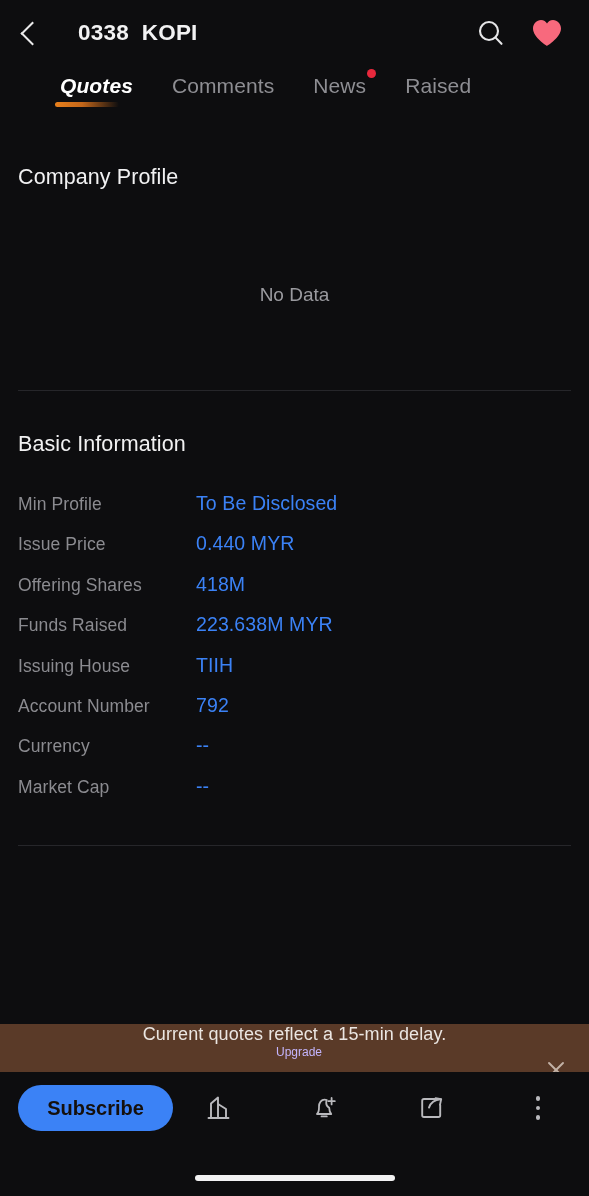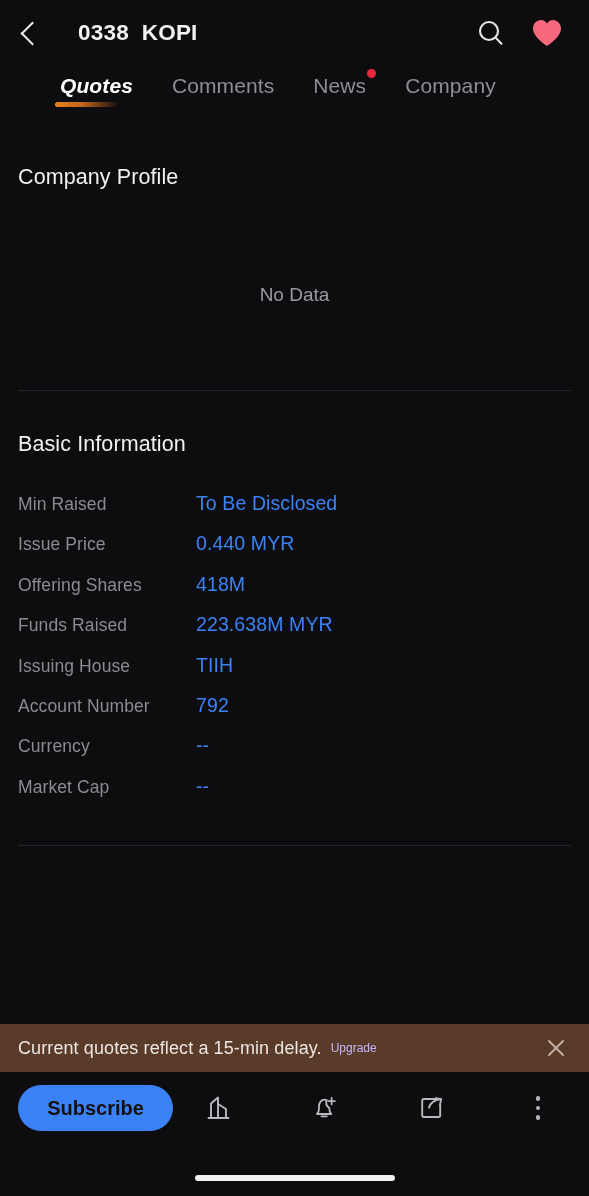--- a/index.html
+++ b/index.html
@@ -101,20 +101,21 @@
   }
   .info-value {
     font-size:19.5px; color:#3b82f6; letter-spacing:.1px;
   }
 
   
   .banner {
     position:absolute; left:0; top:1024px; width:589px; height:48px;
     background:#5a3a28; display:flex; align-items:center;
     padding:0 18px;
+    flex-direction:column;
   }
   .banner-text {
     font-size:18px; color:#ebe6e2; letter-spacing:.1px;
   }
   .banner-link {
     font-size:12px; color:#c4b5fd; margin-left:9px; cursor:pointer;
   }
   .banner-close {
     margin-left:auto; width:30px; height:30px; cursor:pointer;
     display:flex; align-items:center; justify-content:center;
@@ -181,33 +182,33 @@
       <span class="tab-underline"></span>
     </div>
     <div class="tab">
       <span>Comments</span>
     </div>
     <div class="tab">
       <span>News</span>
       <span class="tab-dot"></span>
     </div>
     <div class="tab">
-      <span>Company</span>
+      <span>Raised</span>
     </div>
   </div>
 
   <div class="section-title" id="profile-title">Company Profile</div>
   <div class="nodata">No Data</div>
   <div class="divider" id="div1"></div>
 
   <div class="section-title" id="basic-title">Basic Information</div>
 
   <div class="info-list">
     <div class="info-row">
-      <div class="info-label">Min Raised</div>
+      <div class="info-label">Min Profile</div>
       <div class="info-value">To Be Disclosed</div>
     </div>
     <div class="info-row">
       <div class="info-label">Issue Price</div>
       <div class="info-value">0.440 MYR</div>
     </div>
     <div class="info-row">
       <div class="info-label">Offering Shares</div>
       <div class="info-value">418M</div>
     </div>

